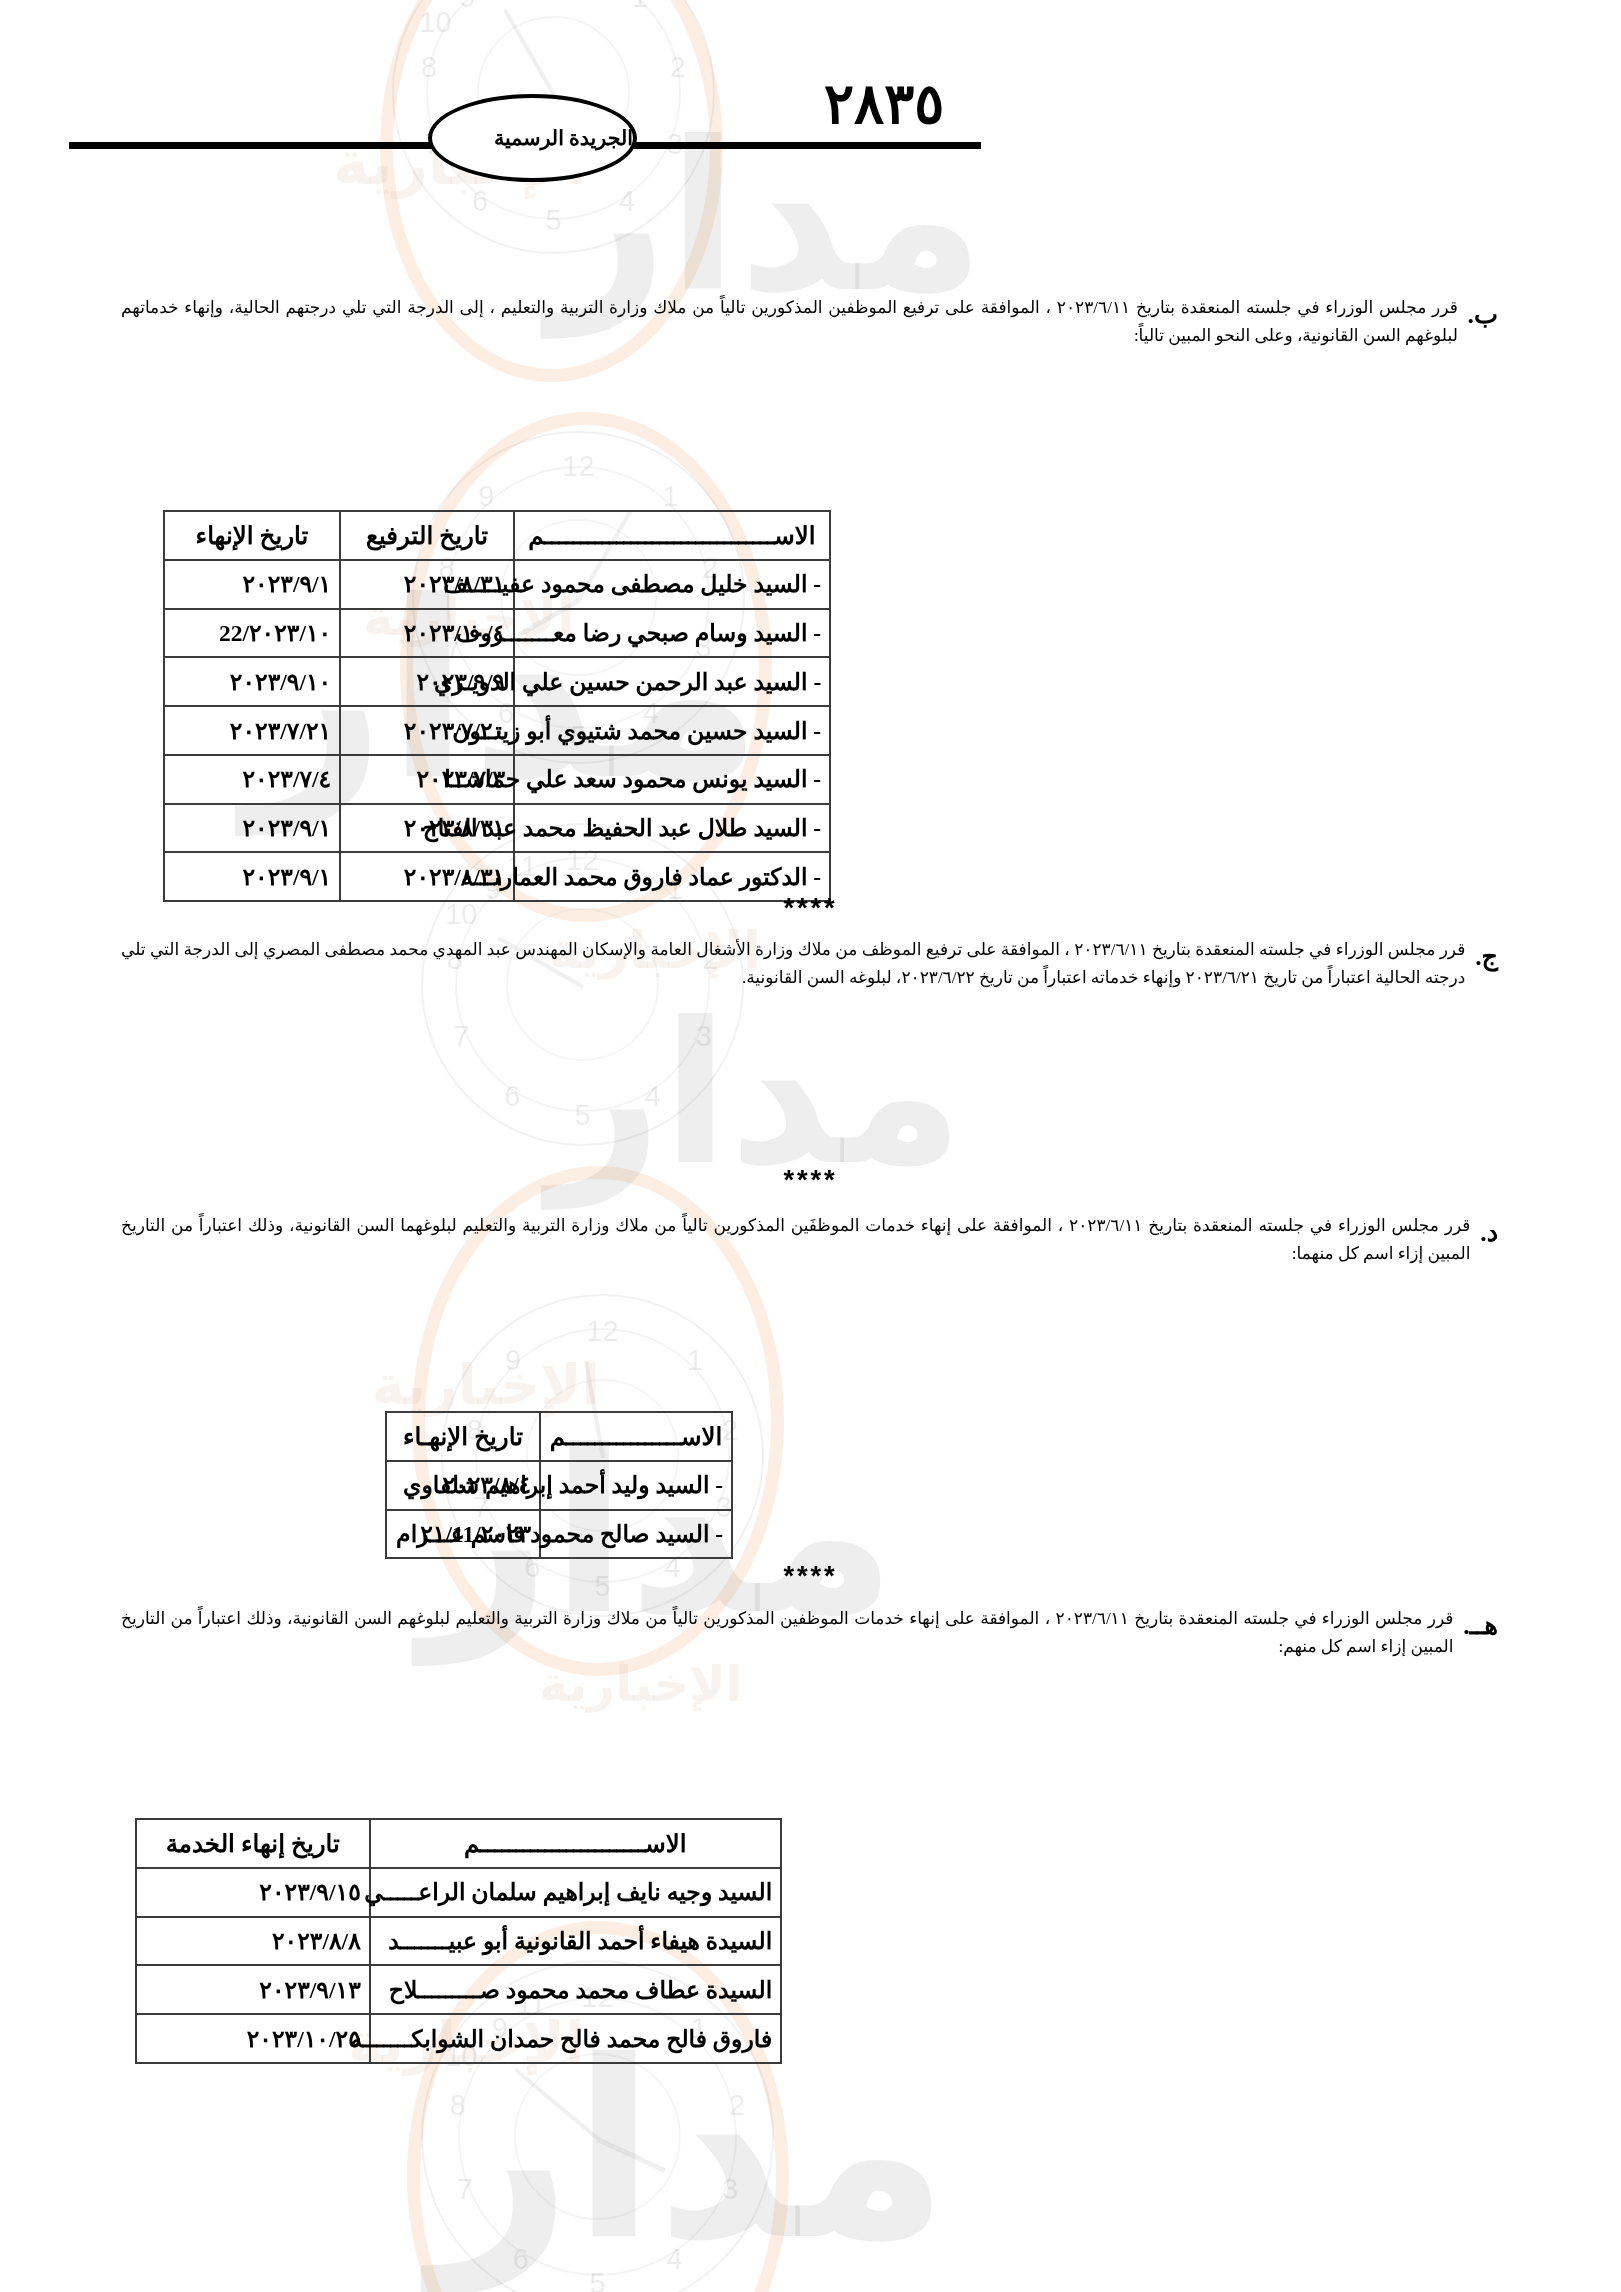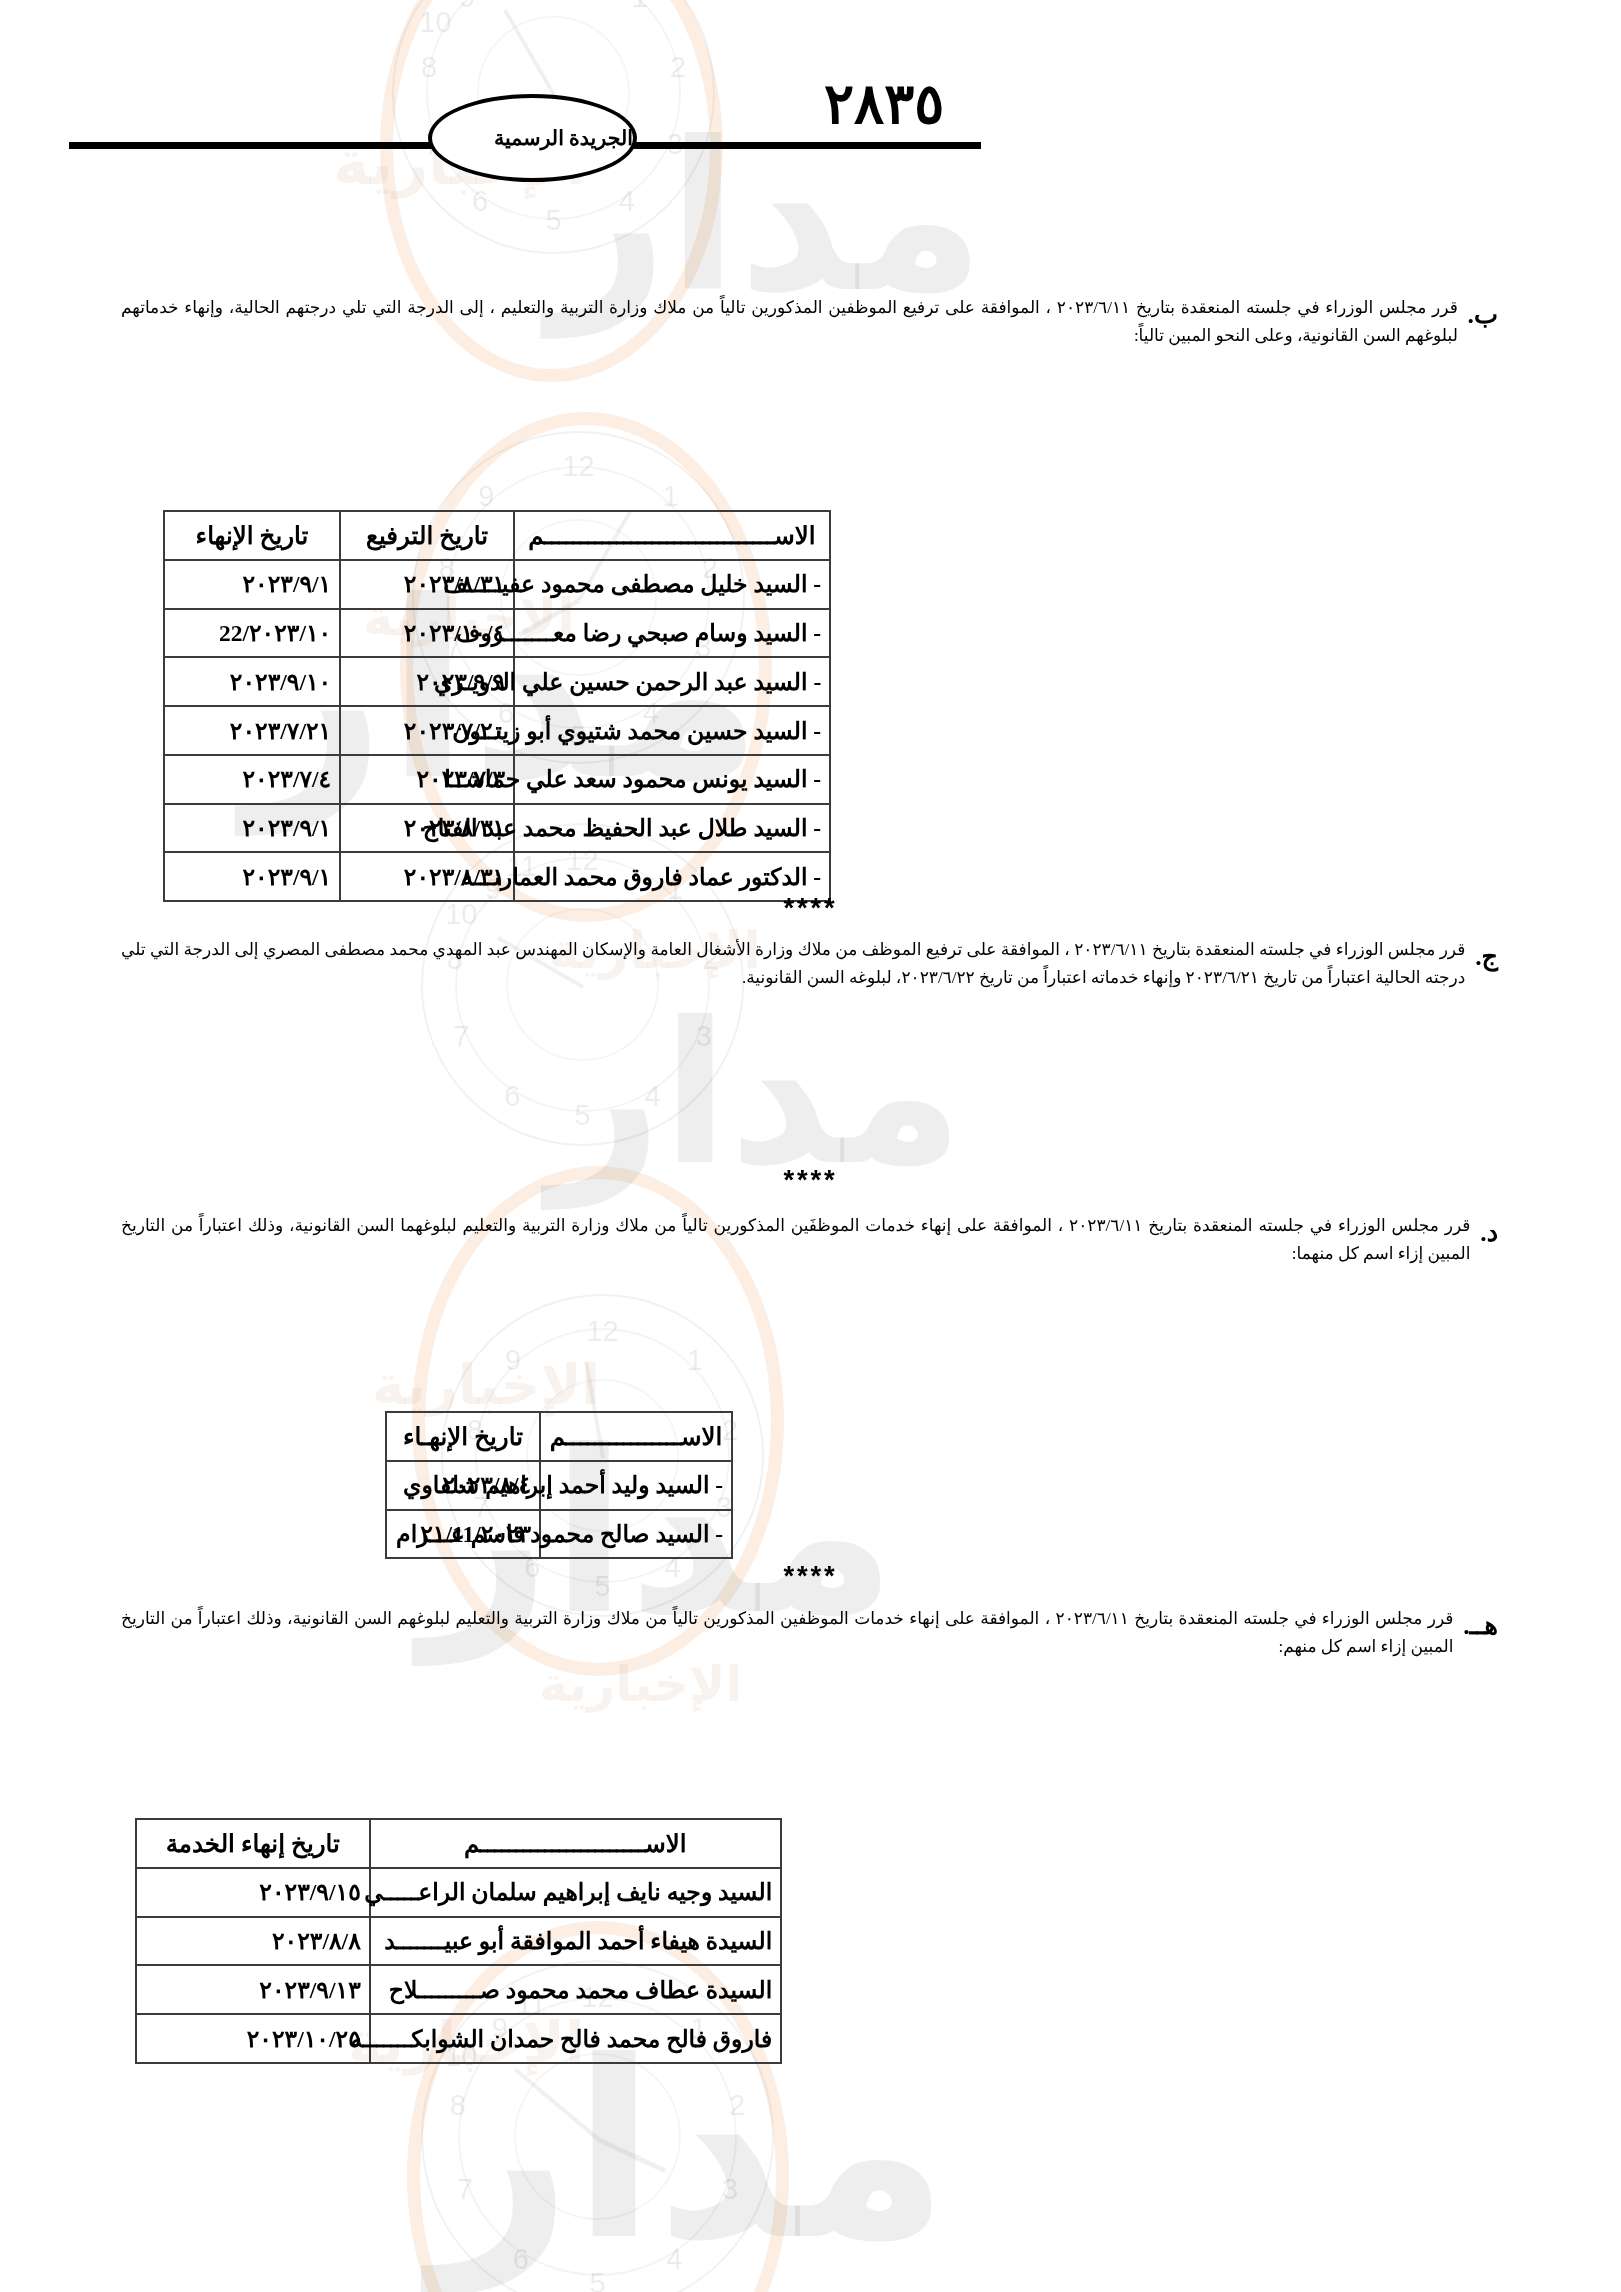--- a/index.html
+++ b/index.html
@@ -433,21 +433,21 @@
           <th class="name-h">الاســـــــــــــــــــــــم</th>
           <th>تاريخ إنهاء الخدمة</th>
         </tr>
       </thead>
       <tbody>
         <tr>
           <td class="name">السيد وجيه نايف إبراهيم سلمان الراعـــــي</td>
           <td class="date">٢٠٢٣/٩/١٥</td>
         </tr>
         <tr>
-          <td class="name">السيدة هيفاء أحمد الموافقة أبو عبيـــــــد</td>
+          <td class="name">السيدة هيفاء أحمد القانونية أبو عبيـــــــد</td>
           <td class="date">٢٠٢٣/٨/٨</td>
         </tr>
         <tr>
           <td class="name">السيدة عطاف محمد محمود صـــــــــلاح</td>
           <td class="date">٢٠٢٣/٩/١٣</td>
         </tr>
         <tr>
           <td class="name">فاروق فالح محمد فالح حمدان الشوابكـــــــه</td>
           <td class="date">٢٠٢٣/١٠/٢٥</td>
         </tr>

